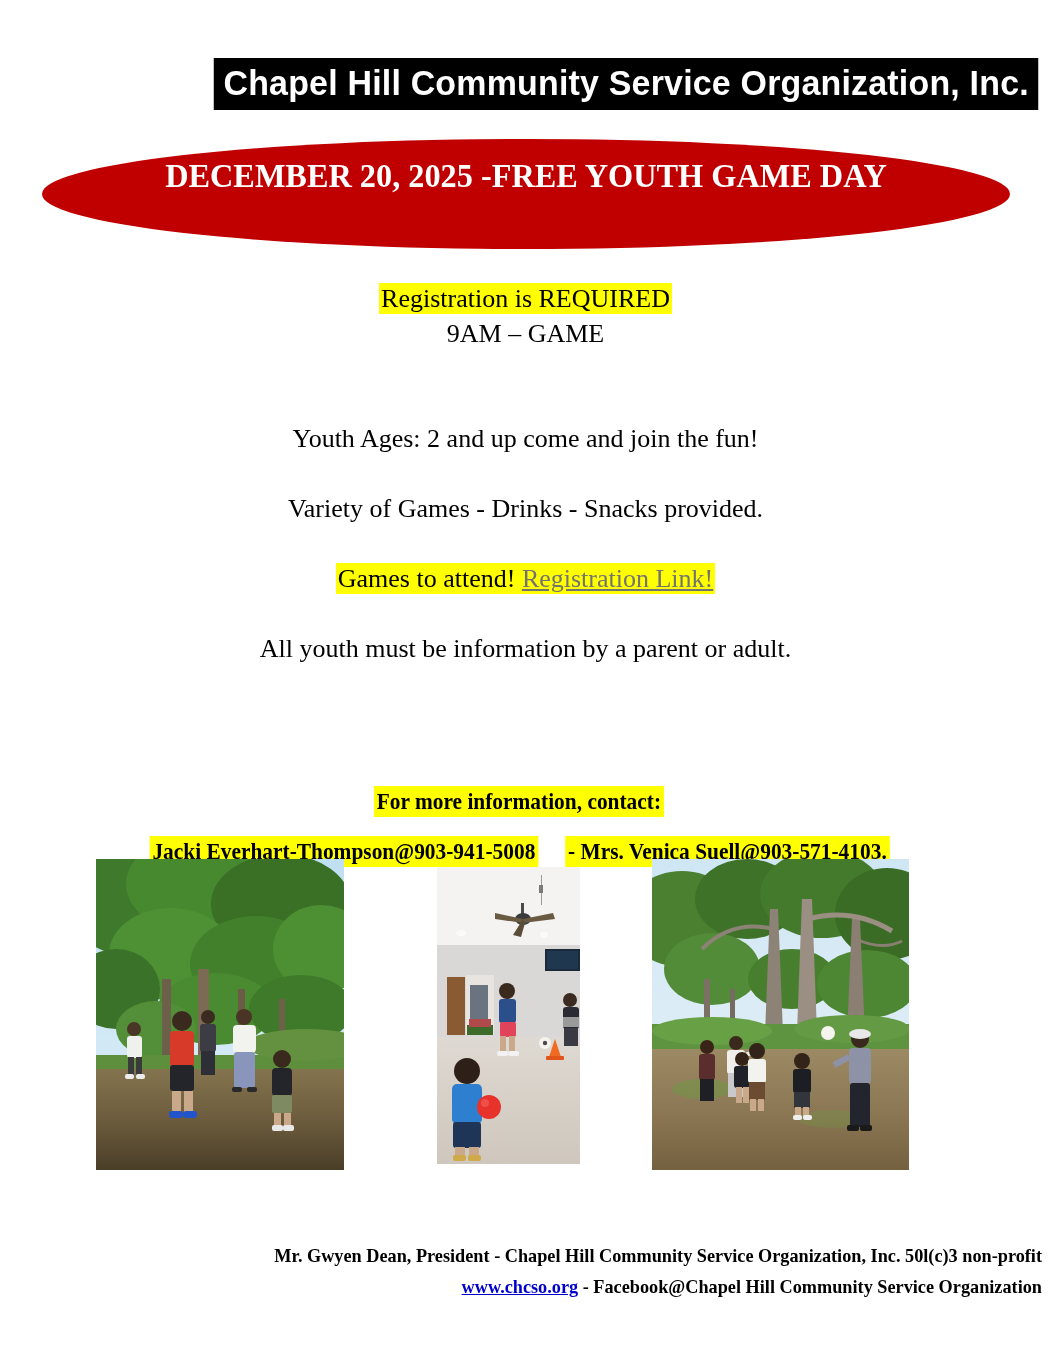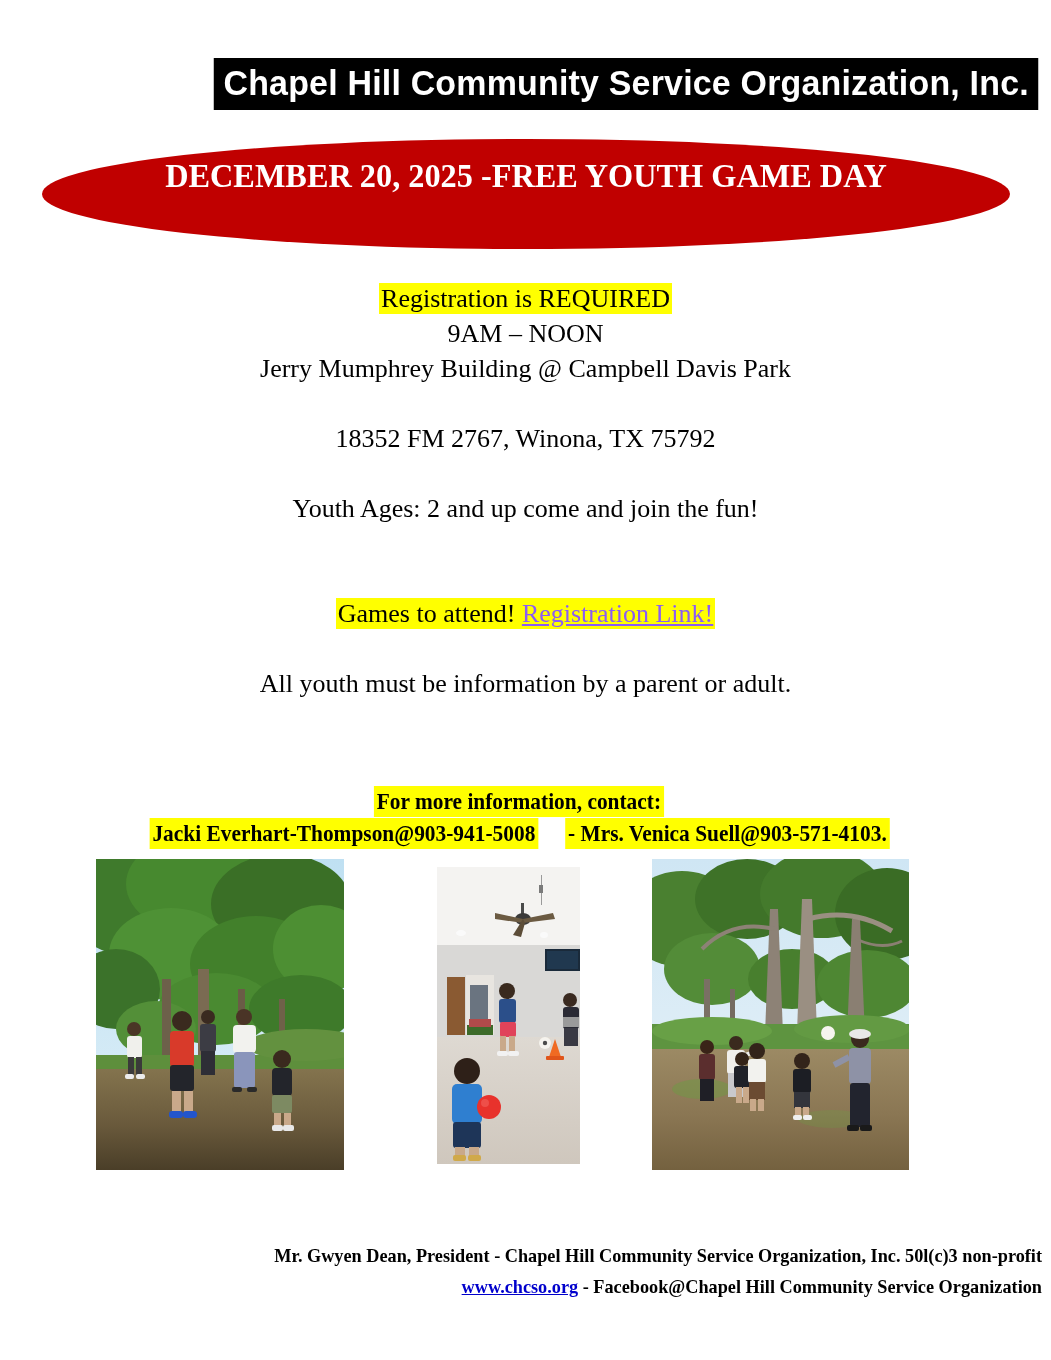--- a/index.html
+++ b/index.html
@@ -81,21 +81,21 @@
   }
   .spacer-line {
     display: block;
     height: 35px;
   }
   .hl {
     background: #FFFF00;
     padding: 1px 2px;
   }
   .link {
-    color: #8b5cf6;
+    color: #737373;
     text-decoration: underline;
   }
 
   
   .contact-block {
     position: absolute;
     left: 0;
     top: 786px;
     width: 1037px;
     text-align: center;
@@ -105,21 +105,21 @@
     line-height: 29px;
   }
   .contact-line1 .hl-b,
   .contact-line2 .hl-b {
     background: #FFFF00;
     padding: 1px 3px;
     transform: scaleX(0.93);
     display: inline-block;
   }
   .contact-line2 {
-    margin-top: 1px;
+    margin-top: 19px;
   }
   .contact-seg {
     display: inline-block;
   }
 
   
   .photos {
     position: absolute;
     left: 0;
     top: 856px;
@@ -167,34 +167,33 @@
   <div class="ellipse-shape"></div>
   <div class="ellipse-text">DECEMBER 20, 2025 -FREE YOUTH GAME DAY</div>
 </div>
 
 <div class="body-block">
 
   <span class="body-line">
     <span class="hl">Registration is REQUIRED</span>
   </span>
 
-  <span class="body-line">9AM – NOON</span>
-
-  <span class="body-line">Jerry Mumphrey Building @ Campbell Davis Park</span>
+  <span class="body-line">9AM – GAME</span>
+
 
   <span class="spacer-line"></span>
 
-  <span class="body-line">18352 FM 2767, Winona, TX 75792</span>
 
   <span class="spacer-line"></span>
 
   <span class="body-line">Youth Ages: 2 and up come and join the fun!</span>
 
   <span class="spacer-line"></span>
 
+  <span class="body-line">Variety of Games - Drinks - Snacks provided.</span>
 
   <span class="spacer-line"></span>
 
   <span class="body-line">
     <span class="hl"><span>Games to attend! </span><a href="#" class="link">Registration Link!</a></span>
   </span>
 
   <span class="spacer-line"></span>
 
   <span class="body-line">All youth must be information by a parent or adult.</span>

